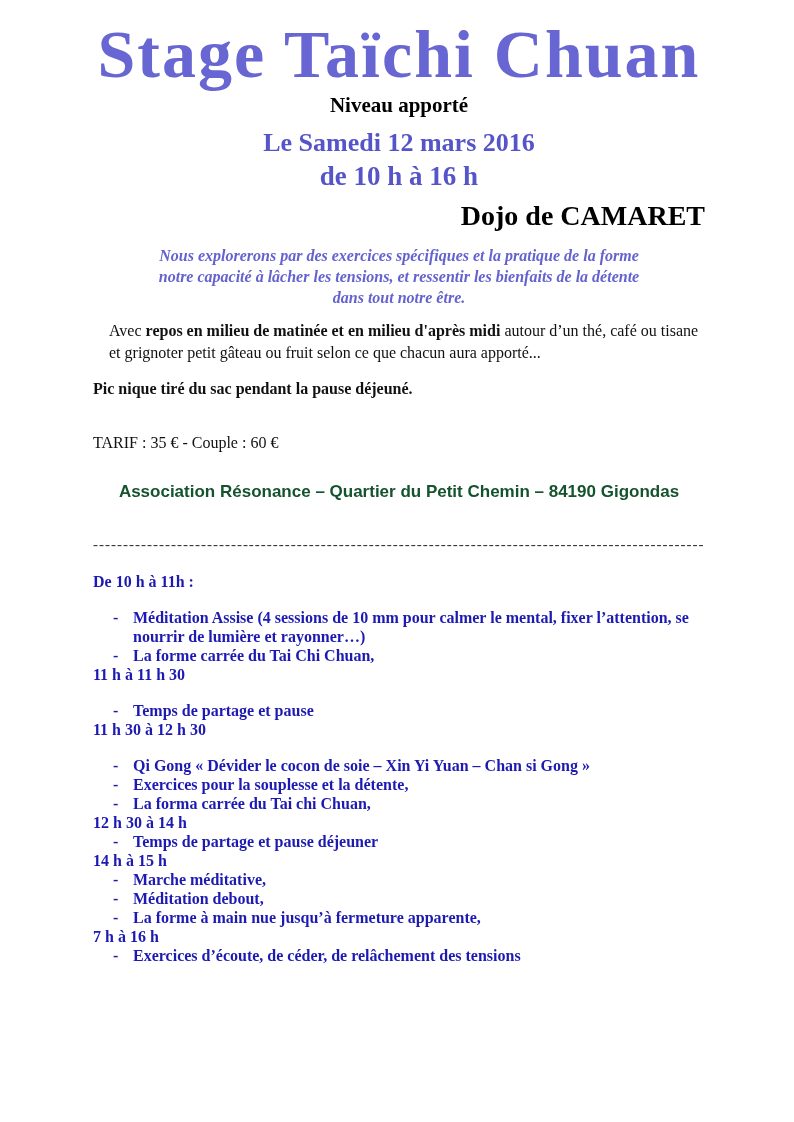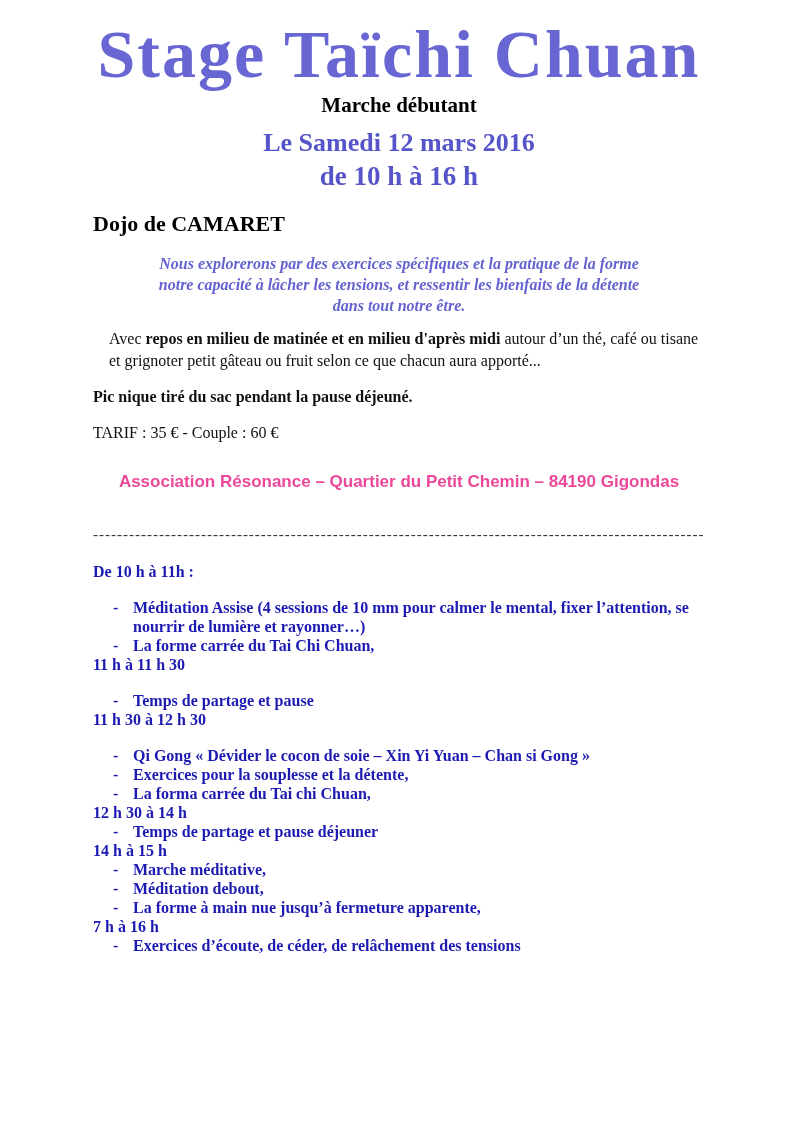--- a/index.html
+++ b/index.html
@@ -35,53 +35,53 @@
     font-size: 26px; line-height: 34px;
     font-weight: bold; text-align: center;
     color: var(--date-blue, #5554c8);
   }
   .time-line {
     font-size: 27px; line-height: 32px;
     font-weight: bold; text-align: center;
     color: var(--date-blue, #5554c8);
   }
   .location {
-    margin-top: 18px;
-    font-size: 22px; line-height: 28px;
-    font-weight: bold; text-align: left;
+    margin-top: 10px;
+    font-size: 28px; line-height: 28px;
+    font-weight: bold; text-align: right;
     color: var(--text-black, #000);
   }
   .intro {
     margin-top: 15px;
     font-size: 16px; line-height: 21px;
     font-weight: bold; font-style: italic;
     text-align: center;
     color: var(--intro-blue, #6362ce);
   }
   .para {
     margin: 12px 0 0 16px;
     font-size: 16px; line-height: 22px;
     text-align: left;
   }
   .picnic {
     margin: 14px 0 0 0;
     font-size: 16px; line-height: 22px;
     font-weight: bold;
   }
   .tarif {
-    margin: 14px 0 0 0;
+    margin: 32px 0 0 0;
     font-size: 16px; line-height: 22px;
   }
   .association {
     margin-top: 26px;
     font-family: "Liberation Sans", sans-serif;
     font-size: 17px; line-height: 24px;
     font-weight: bold;
     text-align: center;
-    color: #ec4899;
+    color: #14532d;
   }
   .separator {
     margin-top: 30px;
     font-size: 15px; line-height: 20px;
     color: var(--separator-gray, #333333);
     white-space: nowrap;
     overflow: hidden;
     letter-spacing: 1px;
   }
   .schedule {
@@ -103,21 +103,21 @@
   }
   .bullet .btext { flex: 1 1 auto; max-width: 575px; }
 </style>
 </head>
 <body>
 
 <div class="page">
 
   <h1 class="title">Stage Taïchi Chuan</h1>
 
-  <div class="subtitle">Marche débutant</div>
+  <div class="subtitle">Niveau apporté</div>
 
   <div class="date-line">Le Samedi 12 mars 2016</div>
 
   <div class="time-line">de 10 h à 16 h</div>
 
   <div class="location">Dojo de CAMARET</div>
 
   <div class="intro">
     <div>Nous explorerons par des exercices spécifiques et la pratique de la forme</div>
     <div>notre capacité à lâcher les tensions, et ressentir les bienfaits de la détente</div>

